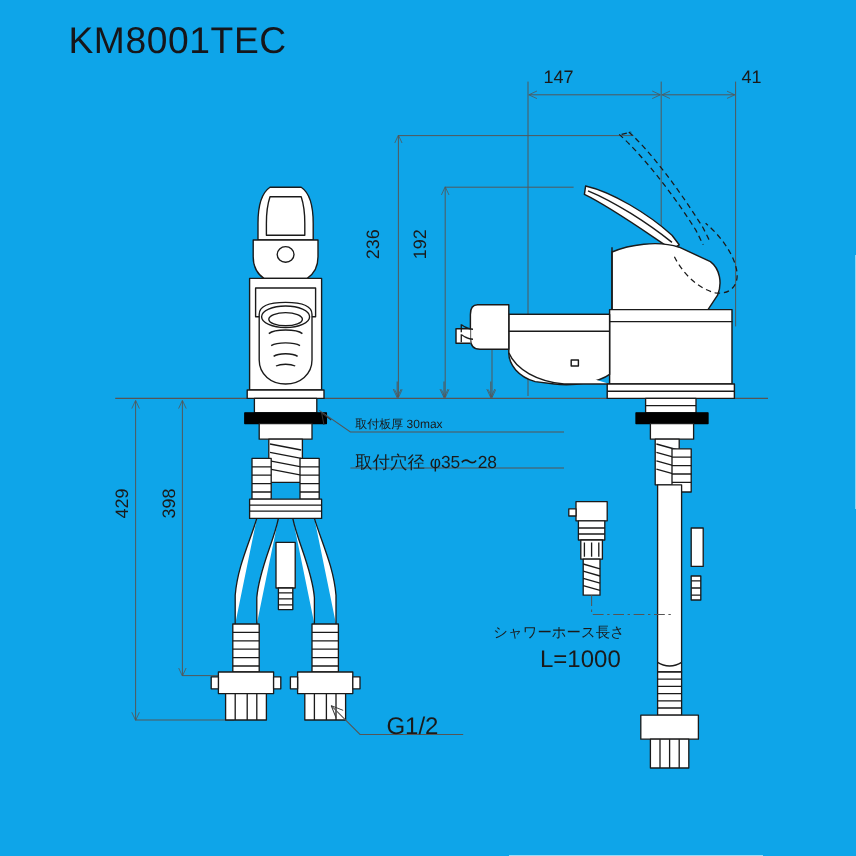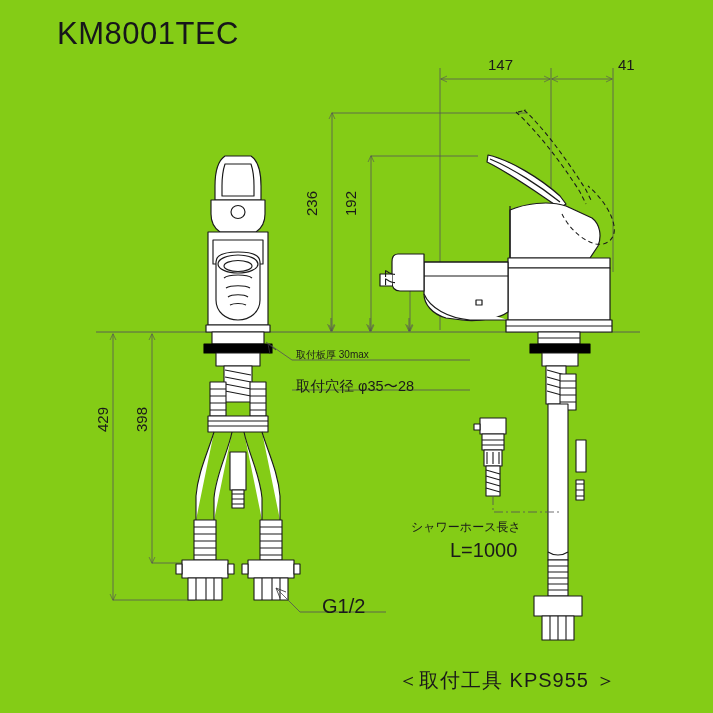--- a/index.html
+++ b/index.html
@@ -4,21 +4,21 @@
 <style>
   html, body {
     margin: 0;
     padding: 0;
     background: #ffffff;
   }
   #page {
     position: relative;
     width: 713px;
     height: 713px;
-    background: #84cc16;
+    background: #0ea5e9;
     font-family: "Liberation Sans", "DejaVu Sans", sans-serif;
     overflow: hidden;
   }
   #page svg {
     position: absolute;
     left: 0;
     top: 0;
     width: 713px;
     height: 713px;
   }
@@ -28,21 +28,21 @@
     white-space: nowrap;
     line-height: 1;
   }
   #title {
     left: 57px;
     top: 18px;
     font-size: 31px;
     letter-spacing: 0.5px;
     color: #16161a;
   }
-  #dim-147 { left: 488px; top: 57px; font-size: 15px; }
+  #dim-147 { left: 453px; top: 57px; font-size: 15px; }
   #dim-41  { left: 578px; top: 57px; font-size: 15px; margin-left: 40px; }
   #dim-236 { left: 304px; top: 216px; font-size: 15px; transform: rotate(-90deg); transform-origin: left top; }
   #dim-192 { left: 343px; top: 216px; font-size: 15px; transform: rotate(-90deg); transform-origin: left top; }
   #dim-77  { left: 382px; top: 286px; font-size: 15px; transform: rotate(-90deg); transform-origin: left top; }
   #dim-429 { left: 95px;  top: 432px; font-size: 15px; transform: rotate(-90deg); transform-origin: left top; }
   #dim-398 { left: 134px; top: 432px; font-size: 15px; transform: rotate(-90deg); transform-origin: left top; }
   #note-plate { left: 296px; top: 350px; font-size: 10px; }
   #note-hole  { left: 296px; top: 379px; font-size: 14.5px; }
   #note-hose-1 { left: 411px; top: 521px; font-size: 12px; }
   #note-hose-2 { left: 450px; top: 540px; font-size: 20px; }
@@ -279,15 +279,14 @@
   <div class="lbl" id="dim-77">77</div>
   <div class="lbl" id="dim-429">429</div>
   <div class="lbl" id="dim-398">398</div>
 
   <div class="lbl" id="note-plate">取付板厚 30max</div>
   <div class="lbl" id="note-hole">取付穴径 φ35〜28</div>
   <div class="lbl" id="note-hose-1">シャワーホース長さ</div>
   <div class="lbl" id="note-hose-2">L=1000</div>
   <div class="lbl" id="note-g12">G1/2</div>
 
-  <div class="lbl" id="footer">＜取付工具 KPS955 ＞</div>
 
 </div>
 
 </body></html>

